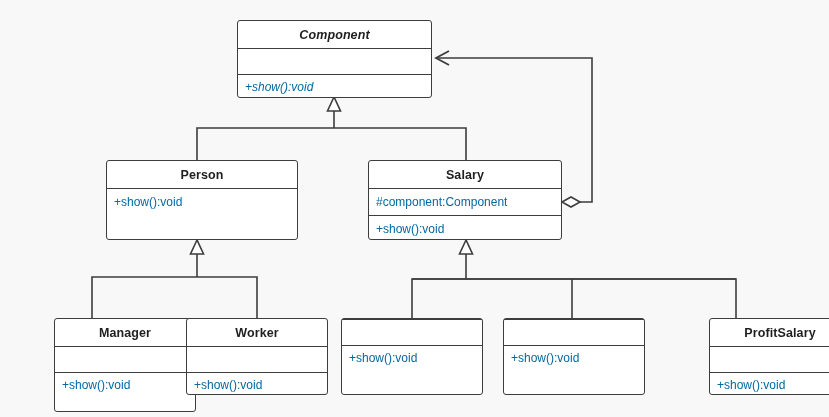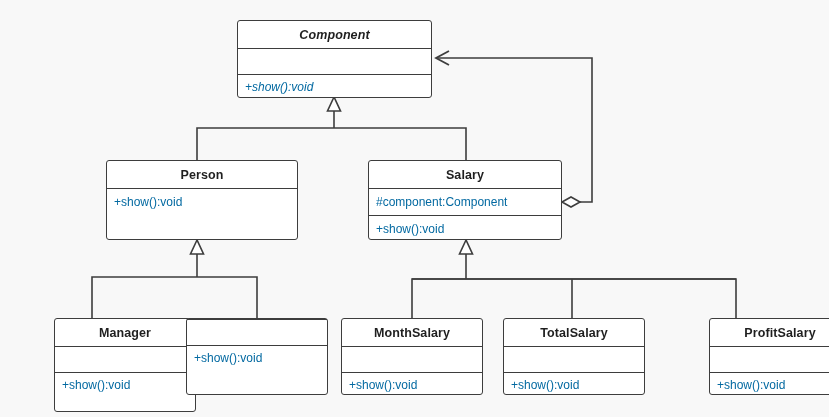--- a/index.html
+++ b/index.html
@@ -142,32 +142,31 @@
     <div class="uml-row uml-ops" style="height:26px;">+show():void</div>
   </div>
 
   <div class="uml-class" style="left:22px; top:318px; width:142px; height:94px;margin-left:32px;">
     <div class="uml-row uml-name" style="height:27px;">Manager</div>
     <div class="uml-row uml-attrs uml-empty" style="height:26px;"></div>
     <div class="uml-row uml-ops" style="height:24px;">+show():void</div>
   </div>
 
   <div class="uml-class" style="left:186px; top:318px; width:142px; height:77px;">
+    <div class="uml-row uml-name" style="height:27px;">Worker</div>
     <div class="uml-row uml-attrs uml-empty" style="height:26px;"></div>
     <div class="uml-row uml-ops" style="height:24px;">+show():void</div>
   </div>
 
   <div class="uml-class" style="left:341px; top:318px; width:142px; height:77px;">
-    <div class="uml-row uml-name" style="height:27px;">MonthSalary</div>
     <div class="uml-row uml-attrs uml-empty" style="height:26px;"></div>
     <div class="uml-row uml-ops" style="height:24px;">+show():void</div>
   </div>
 
   <div class="uml-class" style="left:503px; top:318px; width:142px; height:77px;">
-    <div class="uml-row uml-name" style="height:27px;">TotalSalary</div>
     <div class="uml-row uml-attrs uml-empty" style="height:26px;"></div>
     <div class="uml-row uml-ops" style="height:24px;">+show():void</div>
   </div>
 
   <div class="uml-class" style="left:665px; top:318px; width:142px; height:77px;margin-left:44px;">
     <div class="uml-row uml-name" style="height:27px;">ProfitSalary</div>
     <div class="uml-row uml-attrs uml-empty" style="height:26px;"></div>
     <div class="uml-row uml-ops" style="height:24px;">+show():void</div>
   </div>
 

